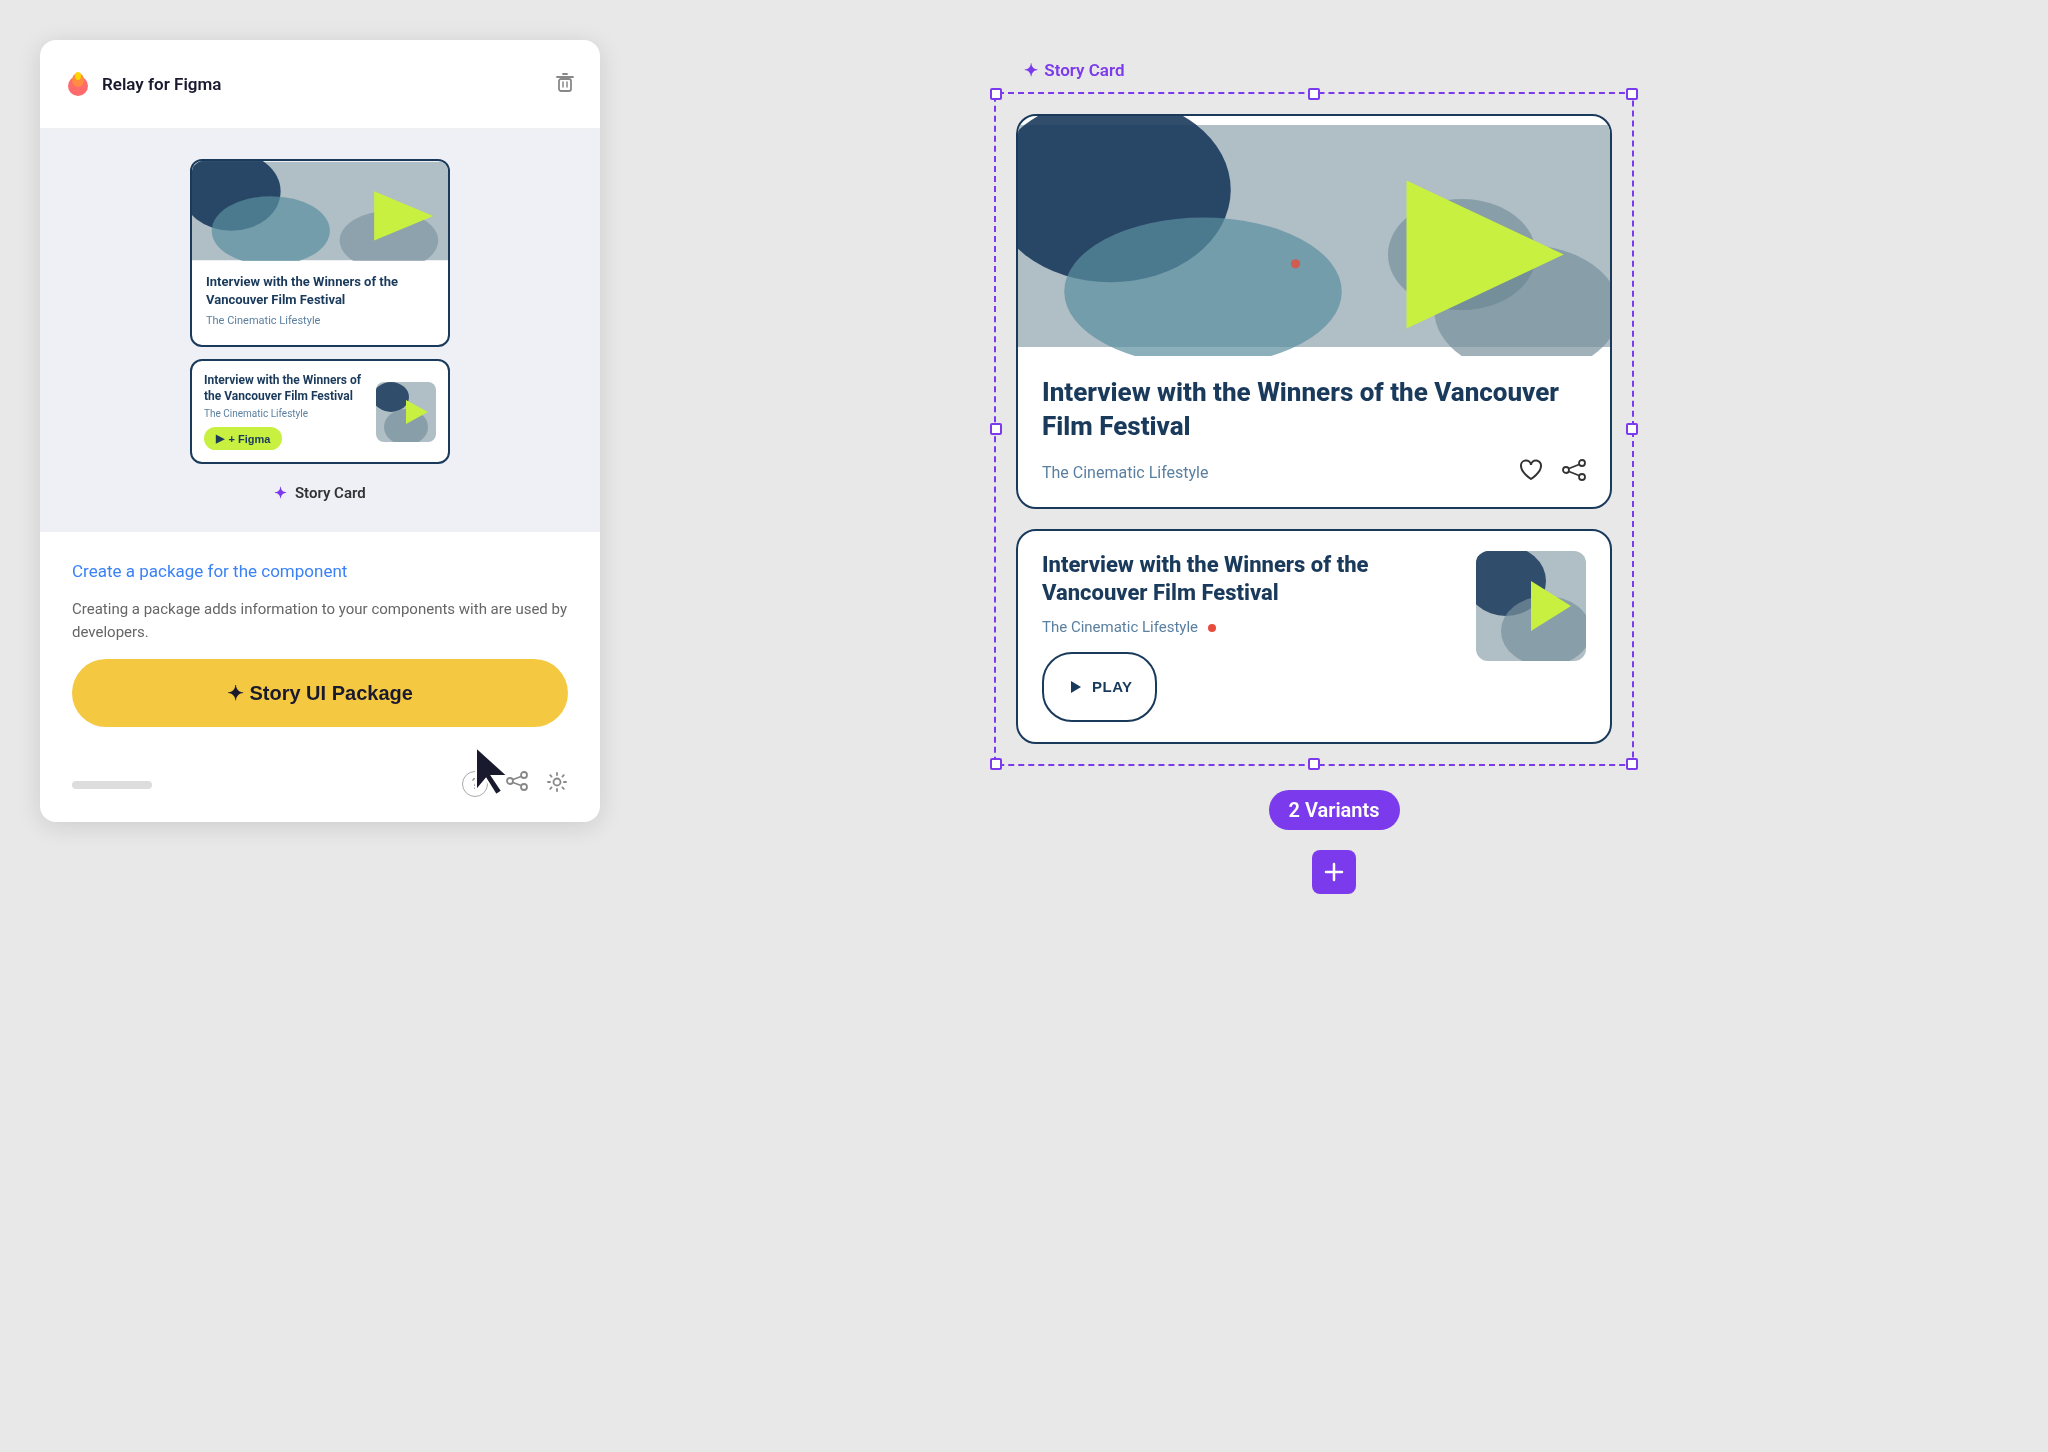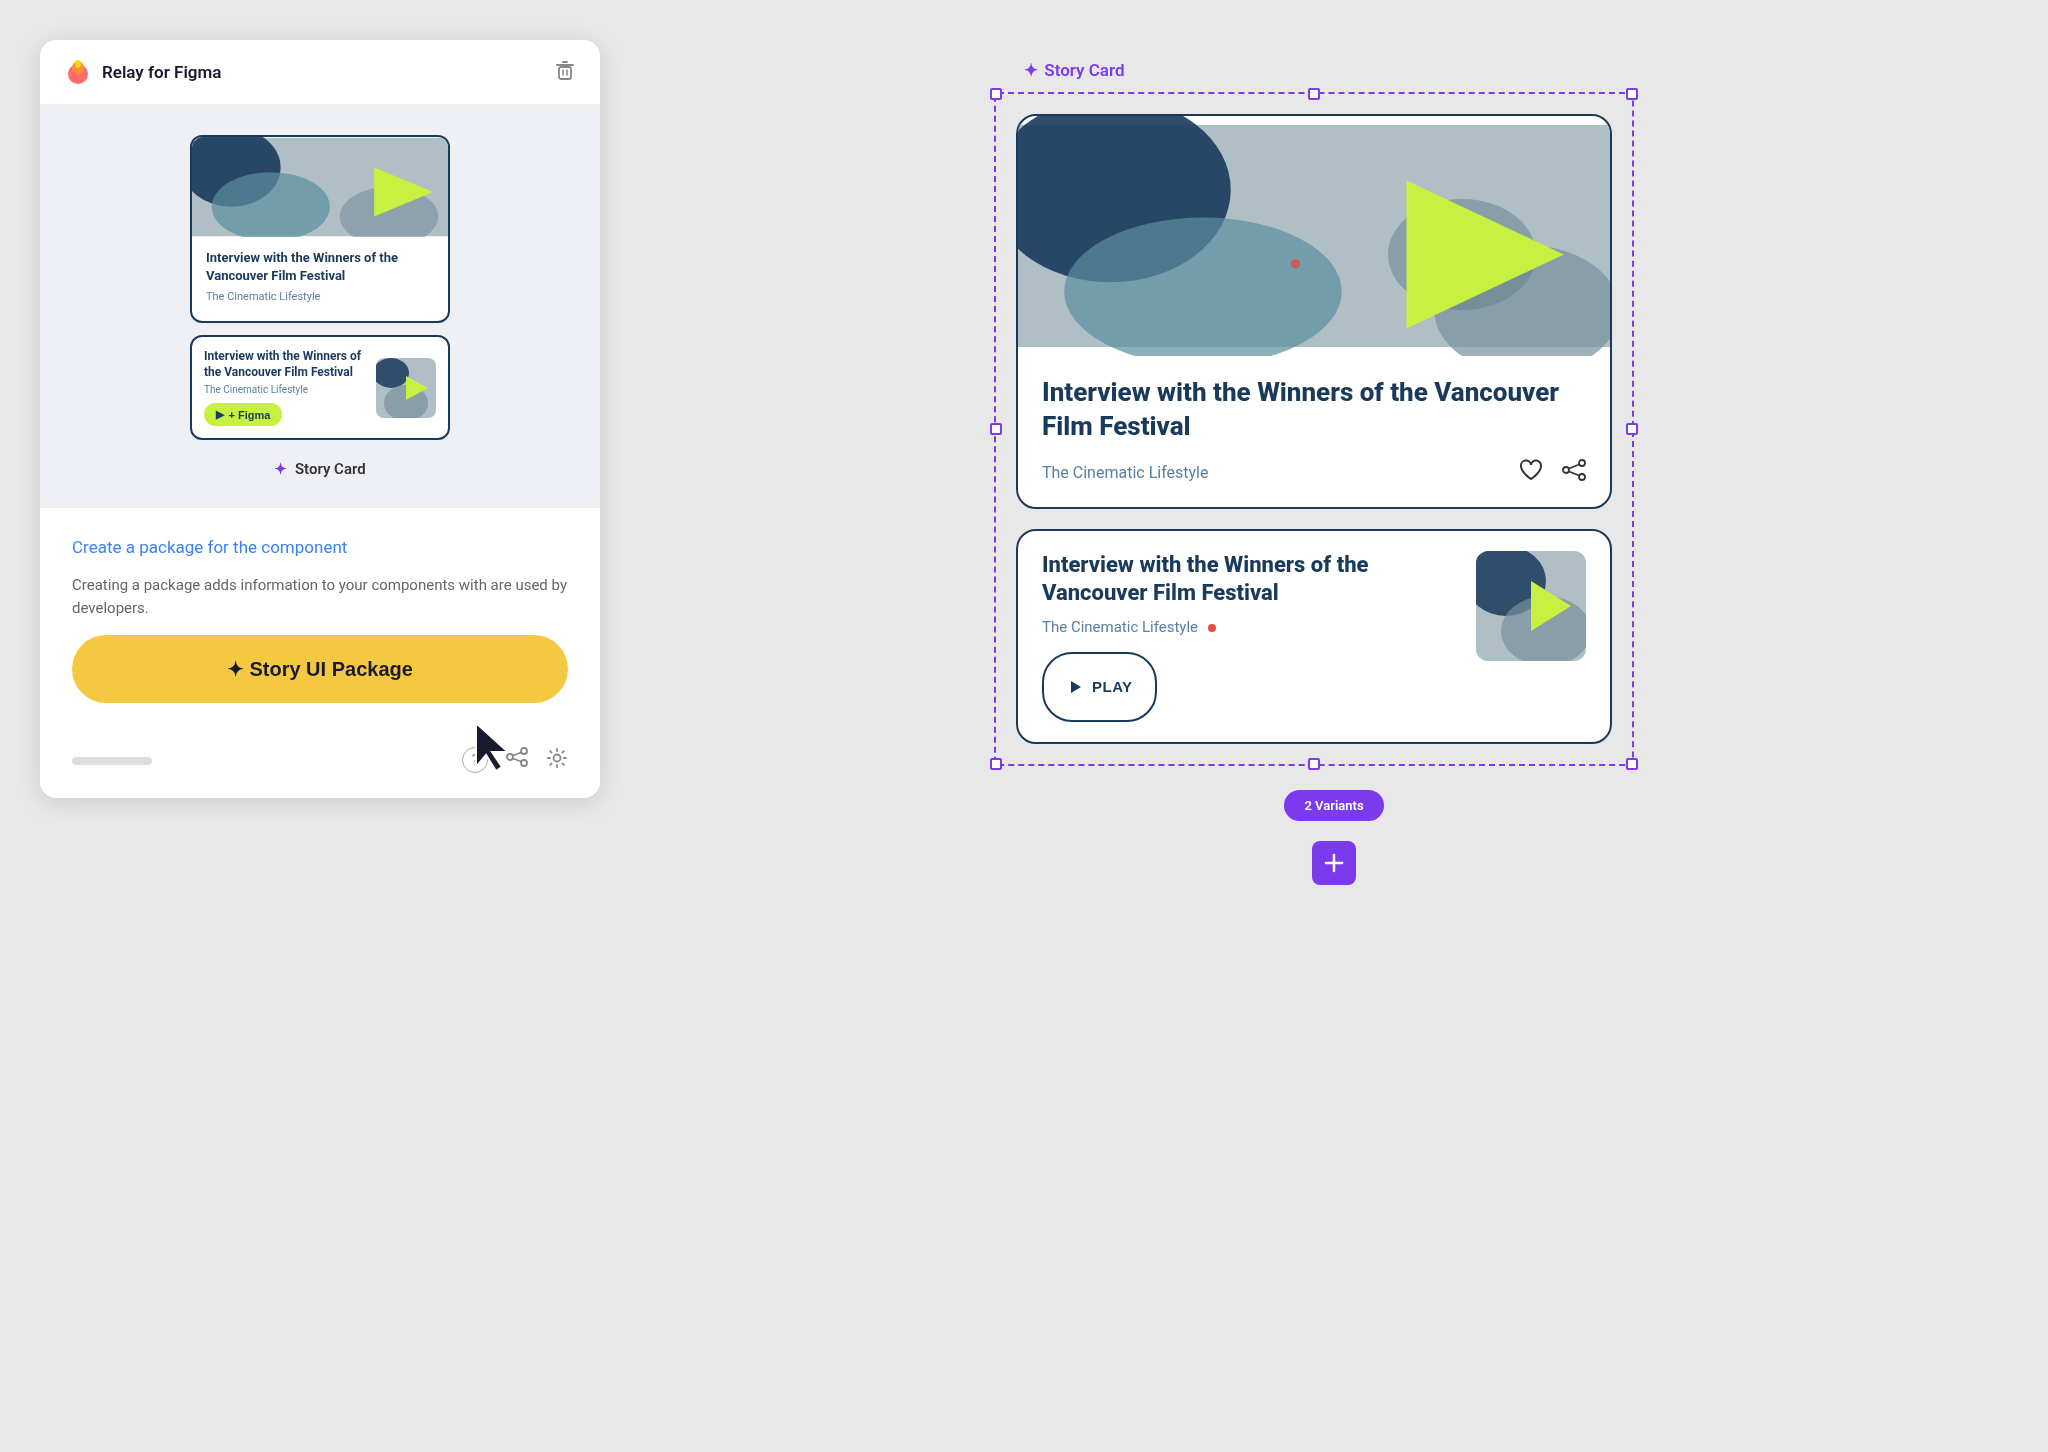--- a/index.html
+++ b/index.html
@@ -23,21 +23,21 @@
       box-shadow: 0 4px 24px rgba(0,0,0,0.12);
       overflow: hidden;
       display: flex;
       flex-direction: column;
     }
 
     .panel-header {
       display: flex;
       align-items: center;
       justify-content: space-between;
-      padding: 18px 24px;
+      padding: 30px 24px;
       border-bottom: 1px solid #f0f0f0;
     }
 
     .panel-header-left {
       display: flex;
       align-items: center;
       gap: 10px;
     }
 
     .relay-logo {
@@ -365,21 +365,21 @@
       align-items: center;
       gap: 8px;
       letter-spacing: 0.5px;
     }
 
     .variants-badge {
       background: #7c3aed;
       color: white;
       border-radius: 20px;
       padding: 8px 20px;
-      font-size: 13px;
+      font-size: 20px;
       font-weight: 600;
       margin-top: 16px;
       display: inline-flex;
       align-items: center;
     }
 
     .add-btn {
       width: 44px;
       height: 44px;
       background: #7c3aed;

